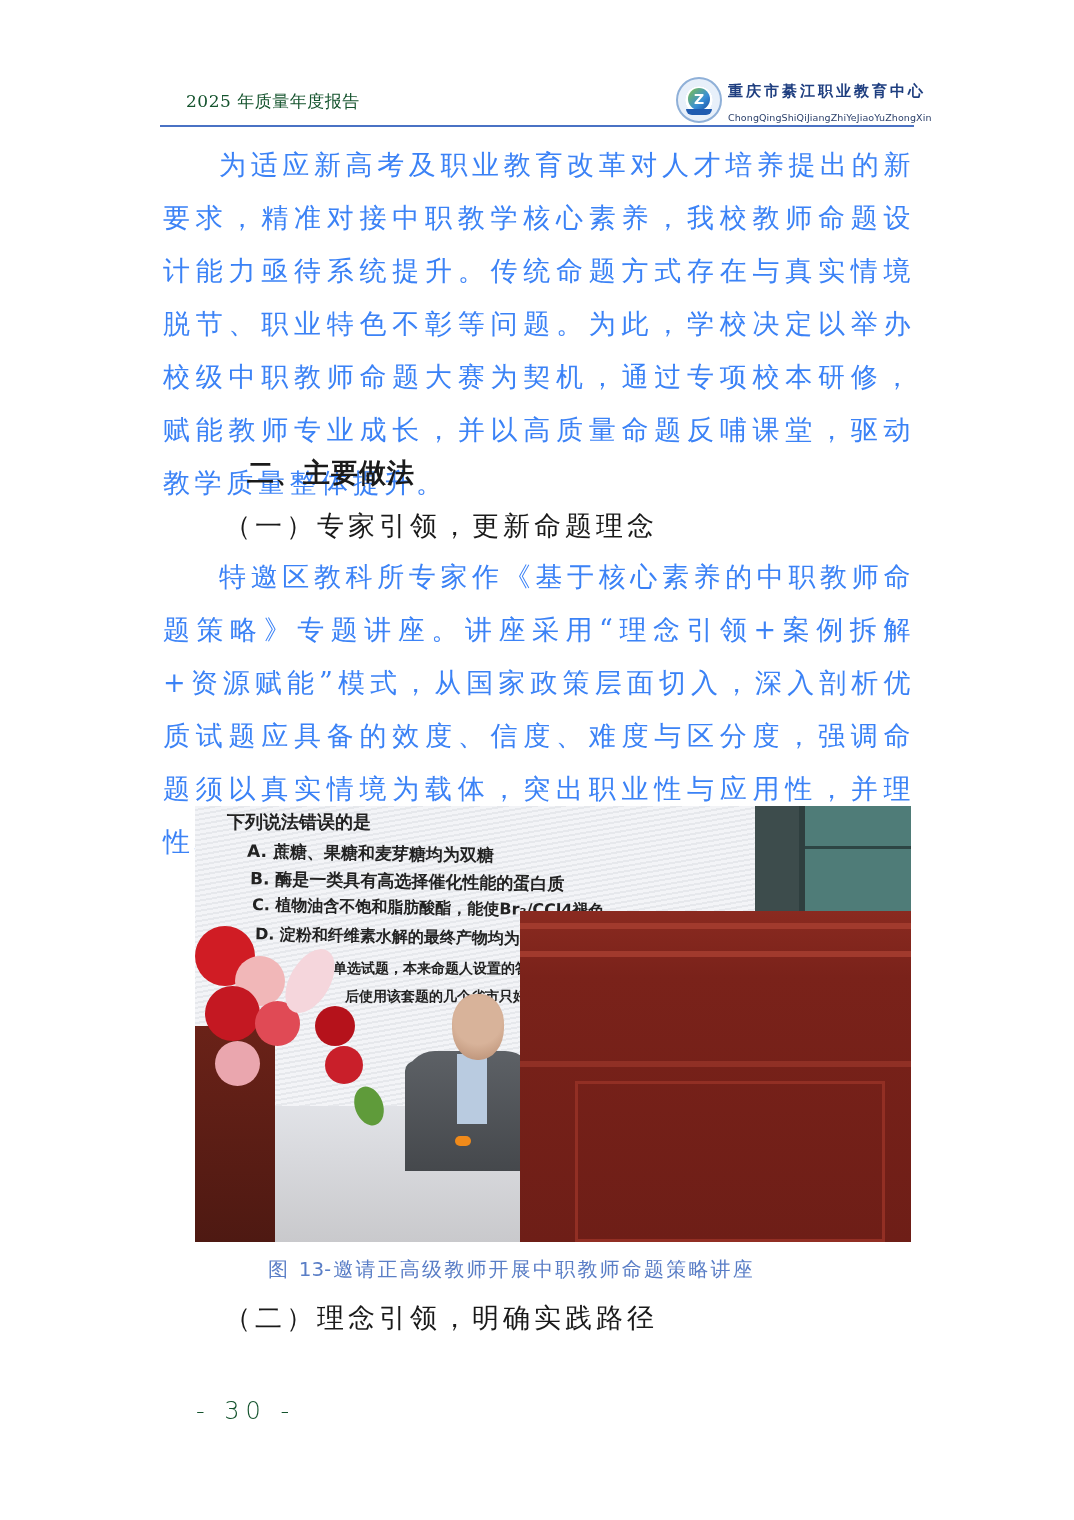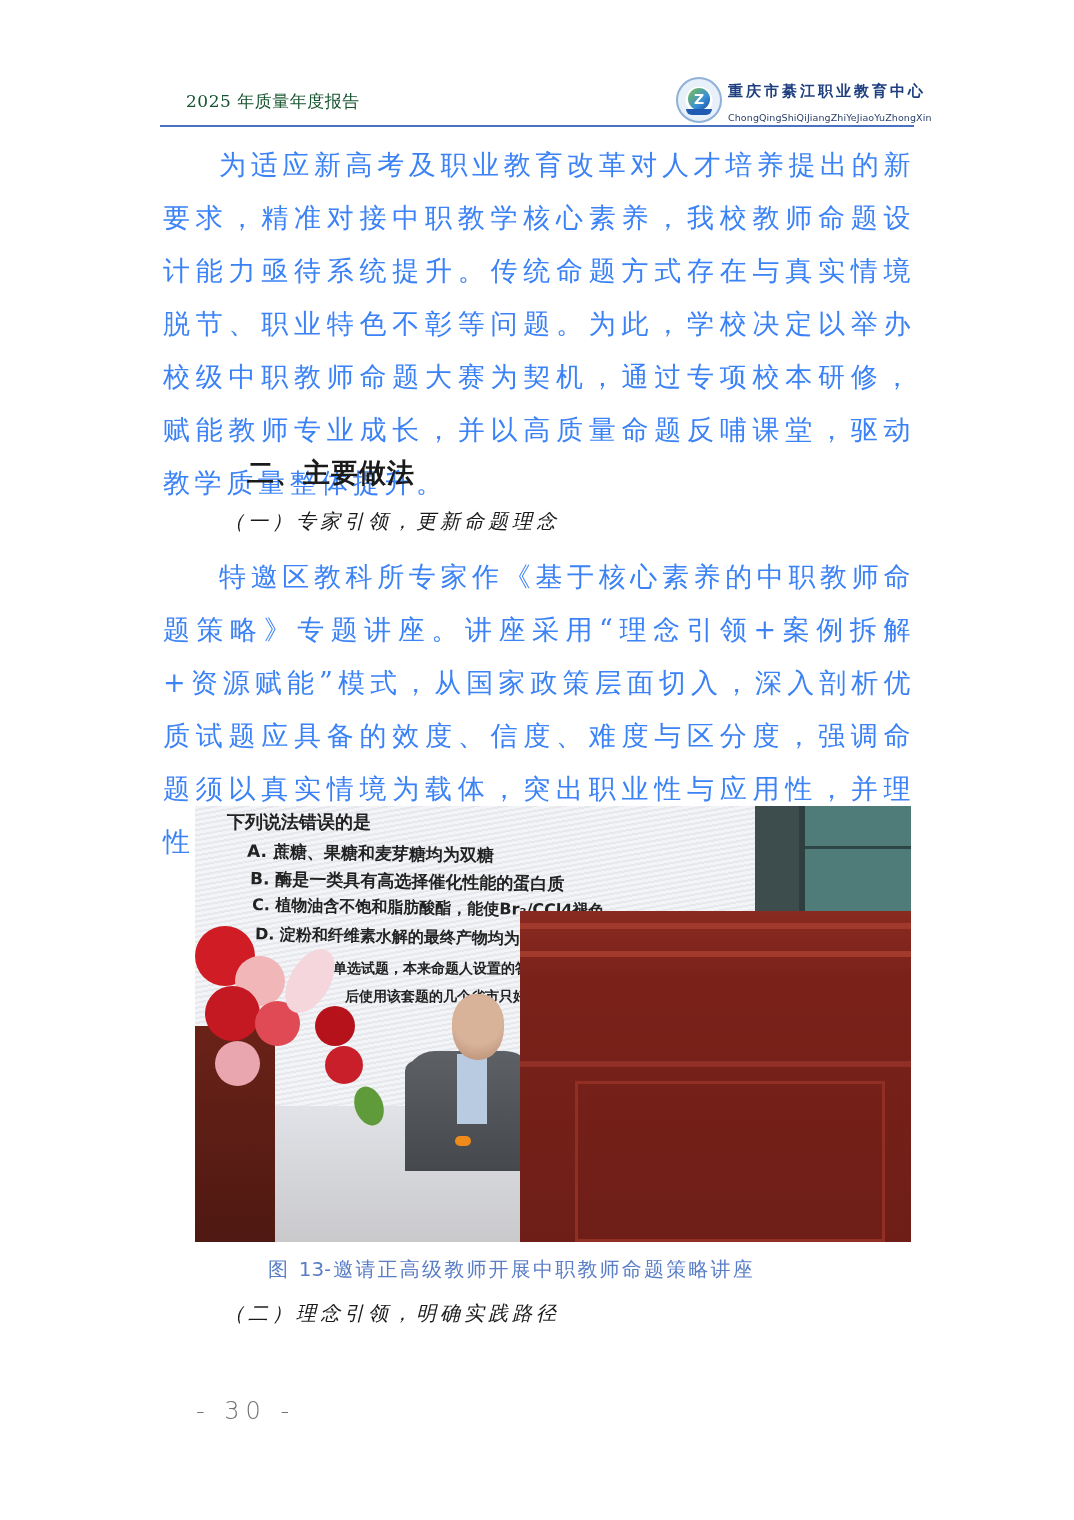--- a/index.html
+++ b/index.html
@@ -16,21 +16,21 @@
     .logo .wave { position: absolute; left: 8px; top: 30px; width: 26px; height: 6px; border-radius: 0 0 13px 13px; background: #1f5bb0; }
     .school-cn { position: absolute; left: 728px; top: 82px; font-size: 15px; font-weight: bold; color: #1f3f80;
                  letter-spacing: 3px; font-family: "DejaVu Serif", serif; text-align: right; }
     .school-en { position: absolute; left: 728px; top: 104px; font-size: 9.5px; color: #2a3f6a;
                  font-family: "DejaVu Sans", sans-serif; letter-spacing: 0.1px; margin-top: 8px; }
     .body-text { position: absolute; left: 163px; width: 752px; font-size: 27px; line-height: 53px;
                  letter-spacing: 4.6px; text-align: justify; color: #3b82f6; }
     .p1 { top: 138px; text-indent: 56px; }
     .h2 { position: absolute; left: 220px; top: 455px; font-size: 27px; font-weight: bold; letter-spacing: 1px;
           font-family: "DejaVu Sans", sans-serif; margin-left: 27px; }
-    .h3 { position: absolute; font-size: 20px; letter-spacing: 4px; font-style: italic; }
+    .h3 { position: absolute; font-size: 27px; letter-spacing: 4px; }
     .h3a { left: 224px; top: 508px; }
     .p2 { top: 550px; text-indent: 56px; }
     .photo { position: absolute; left: 195px; top: 806px; width: 716px; height: 436px; overflow: hidden;
              background: linear-gradient(180deg, #eef0f4 0%, #e8eaef 60%, #c9c9cc 100%); text-decoration: underline; }
     .screen { position: absolute; left: 0; top: 0; width: 560px; height: 300px;
               background: repeating-linear-gradient(170deg, #f3f4f7 0 3px, #e6e8ec 3px 5px); }
     .screen-line { position: absolute; font-family: "DejaVu Sans", sans-serif; color: #222; white-space: nowrap; font-weight: bold; }
     .wall { position: absolute; left: 560px; top: 0; width: 156px; height: 300px;
             background: linear-gradient(90deg, #3d4c4c 0 28%, #2f3f3f 28% 32%, #4f7c78 32% 100%); }
     .wall .seam { position: absolute; left: 50px; width: 106px; height: 3px; background: #2d4544; }
@@ -47,21 +47,21 @@
     .shirt { position: absolute; left: 262px; top: 248px; width: 30px; height: 70px; background: #b9cbe0; }
     .laptop { position: absolute; left: 370px; top: 212px; width: 78px; height: 62px; background: #3a3036; transform: skewX(-4deg); }
     .bottle { position: absolute; left: 498px; top: 220px; width: 12px; height: 42px; background: linear-gradient(180deg,#e03030 0 10%,#f0f0f4 10% 100%); border-radius: 3px; }
     .cup { position: absolute; left: 462px; top: 248px; width: 22px; height: 20px; background: #f4f4f2; border-radius: 2px 2px 6px 6px; }
     .namecard { position: absolute; left: 490px; top: 260px; width: 40px; height: 18px; background: #e56a4a; }
     .mic { position: absolute; left: 260px; top: 330px; width: 16px; height: 10px; background: #f08a1a; border-radius: 5px; }
     .flower { position: absolute; border-radius: 50%; }
     .caption { position: absolute; left: 268px; top: 1256px; font-size: 20px; color: #5a7ec6; letter-spacing: 2.2px; }
     .caption .num { font-family: "DejaVu Sans", sans-serif; letter-spacing: 0; }
     .h3b { left: 224px; top: 1300px; }
-    .page-num { position: absolute; left: 196px; top: 1397px; font-size: 24px; color: #737373; letter-spacing: 6px;
+    .page-num { position: absolute; left: 196px; top: 1397px; font-size: 24px; color: #14532d; letter-spacing: 6px;
                 font-family: "DejaVu Sans", sans-serif; font-weight: 300; text-align: center; }
   </style>
 </head>
 <body>
 
 <div class="header-title">2025 年质量年度报告</div>
 <div class="logo">
   <div class="inner">Z</div>
   <div class="wave"></div>
 </div>

